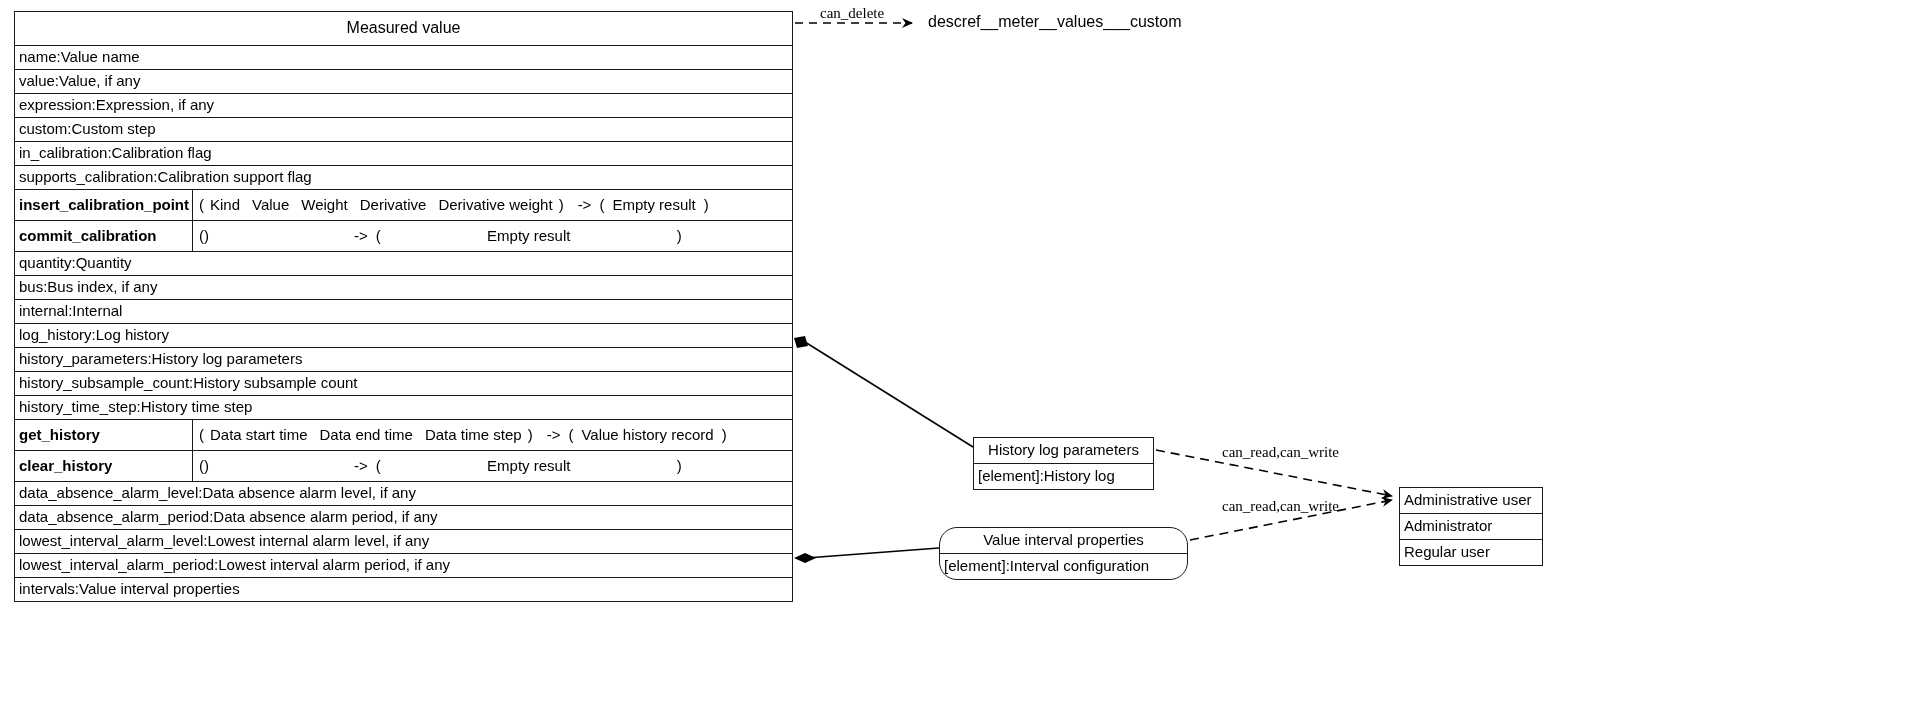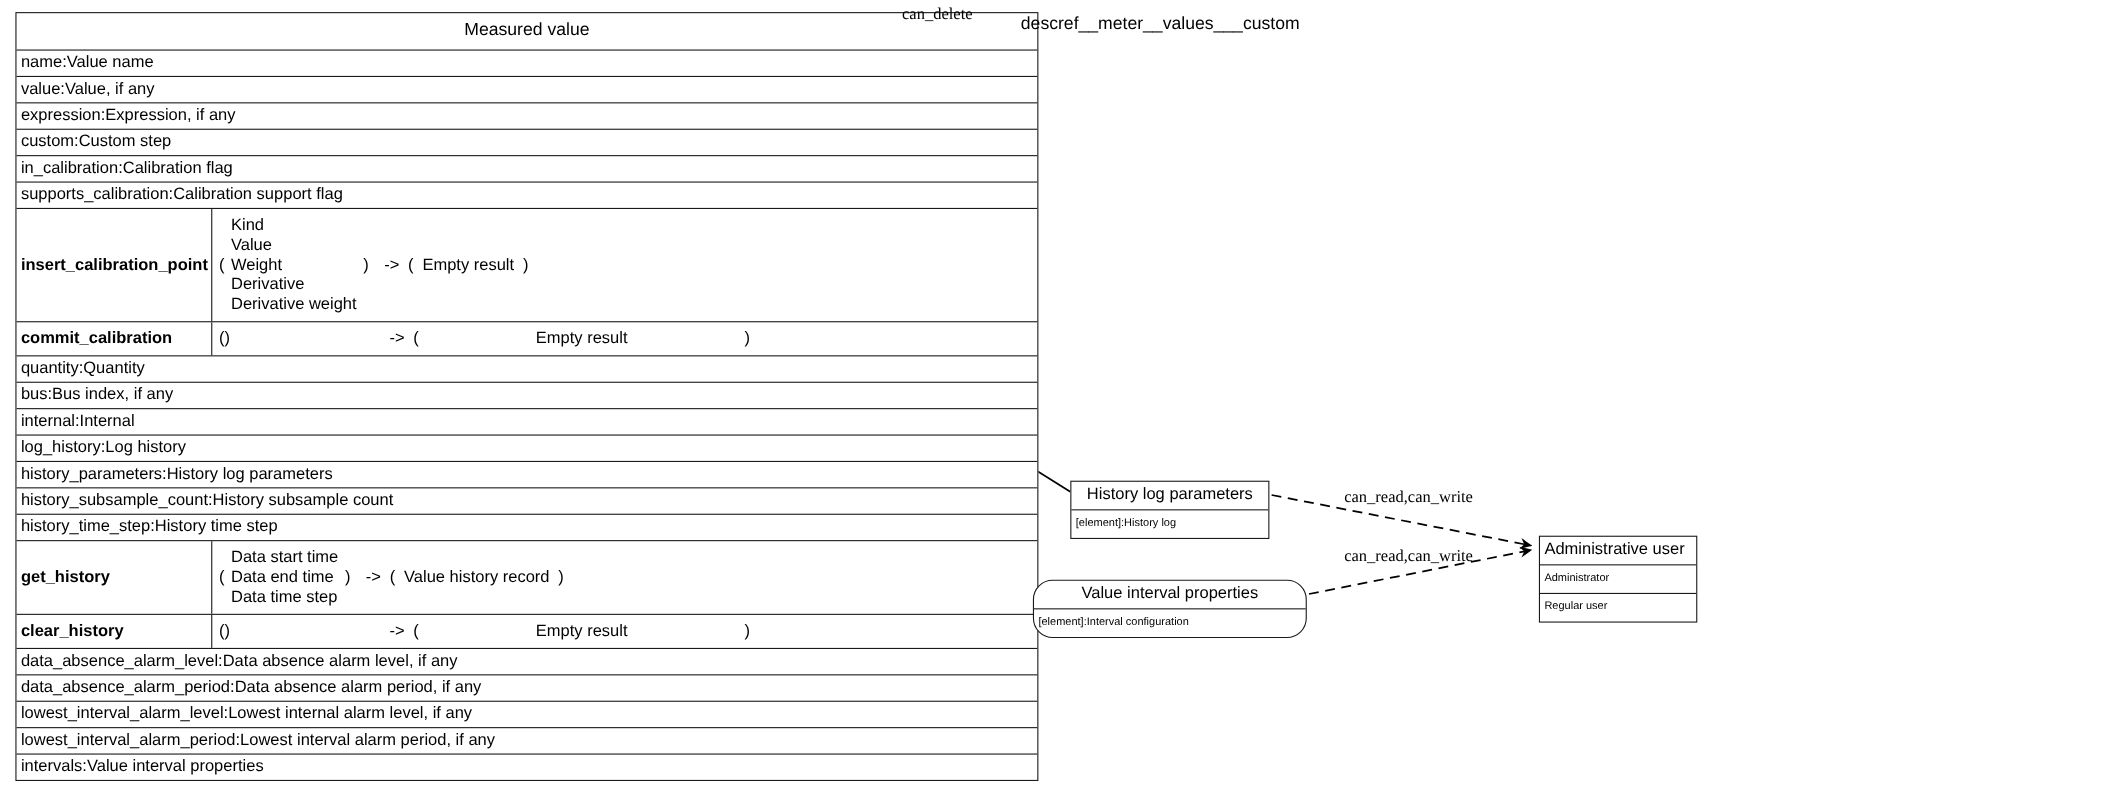--- a/index.html
+++ b/index.html
@@ -34,21 +34,21 @@
   
   .uml-table {
     position: absolute;
     border: 1.5px solid #1a1a1a;
     background: #ffffff;
     box-sizing: border-box;
   }
   #main-table {
     left: 14px;
     top: 11px;
-    width: 930px;
+    width: 779px;
   }
   .uml-title {
     text-align: center;
     font-size: 16px;
     line-height: 22px;
     padding: 5px 6px 6px 6px;
     border-bottom: 1.5px solid #1a1a1a;
     white-space: nowrap;
   }
   .uml-row {
@@ -83,22 +83,22 @@
     flex: 1 1 auto;
     padding: 6px 6px 6px 6px;
     box-sizing: border-box;
     display: flex;
     align-items: center;
     white-space: pre;
   }
   .sig-paren { }
   .sig-args {
     display: inline-flex;
+    gap: 12px;
     padding: 0 6px;
-    flex-direction: column;
   }
   .sig-arrow { padding: 0 4px; }
   .sig-ret {
     display: inline-flex;
     justify-content: center;
   }
 
   
   .mn-w1 { width: 178px; }
   .mn-w2 { width: 178px; }
@@ -112,21 +112,21 @@
   }
   .sbox .sbox-title {
     text-align: center;
     font-size: 15px;
     line-height: 18px;
     padding: 3px 7px 4px 7px;
     border-bottom: 1.5px solid #1a1a1a;
     white-space: nowrap;
   }
   .sbox .sbox-row {
-    font-size: 10px;
+    font-size: 15px;
     line-height: 18px;
     padding: 3px 4px 4px 4px;
     white-space: nowrap;
     border-bottom: 1px solid #1a1a1a;
   }
   .sbox .sbox-row:last-child { border-bottom: none; }
 
   #box-history-log { left: 973px; top: 437px; width: 181px; }
   #box-interval    { left: 939px; top: 527px; width: 249px; border-radius: 18px; }
   #box-user        { left: 1399px; top: 487px; width: 144px; }

